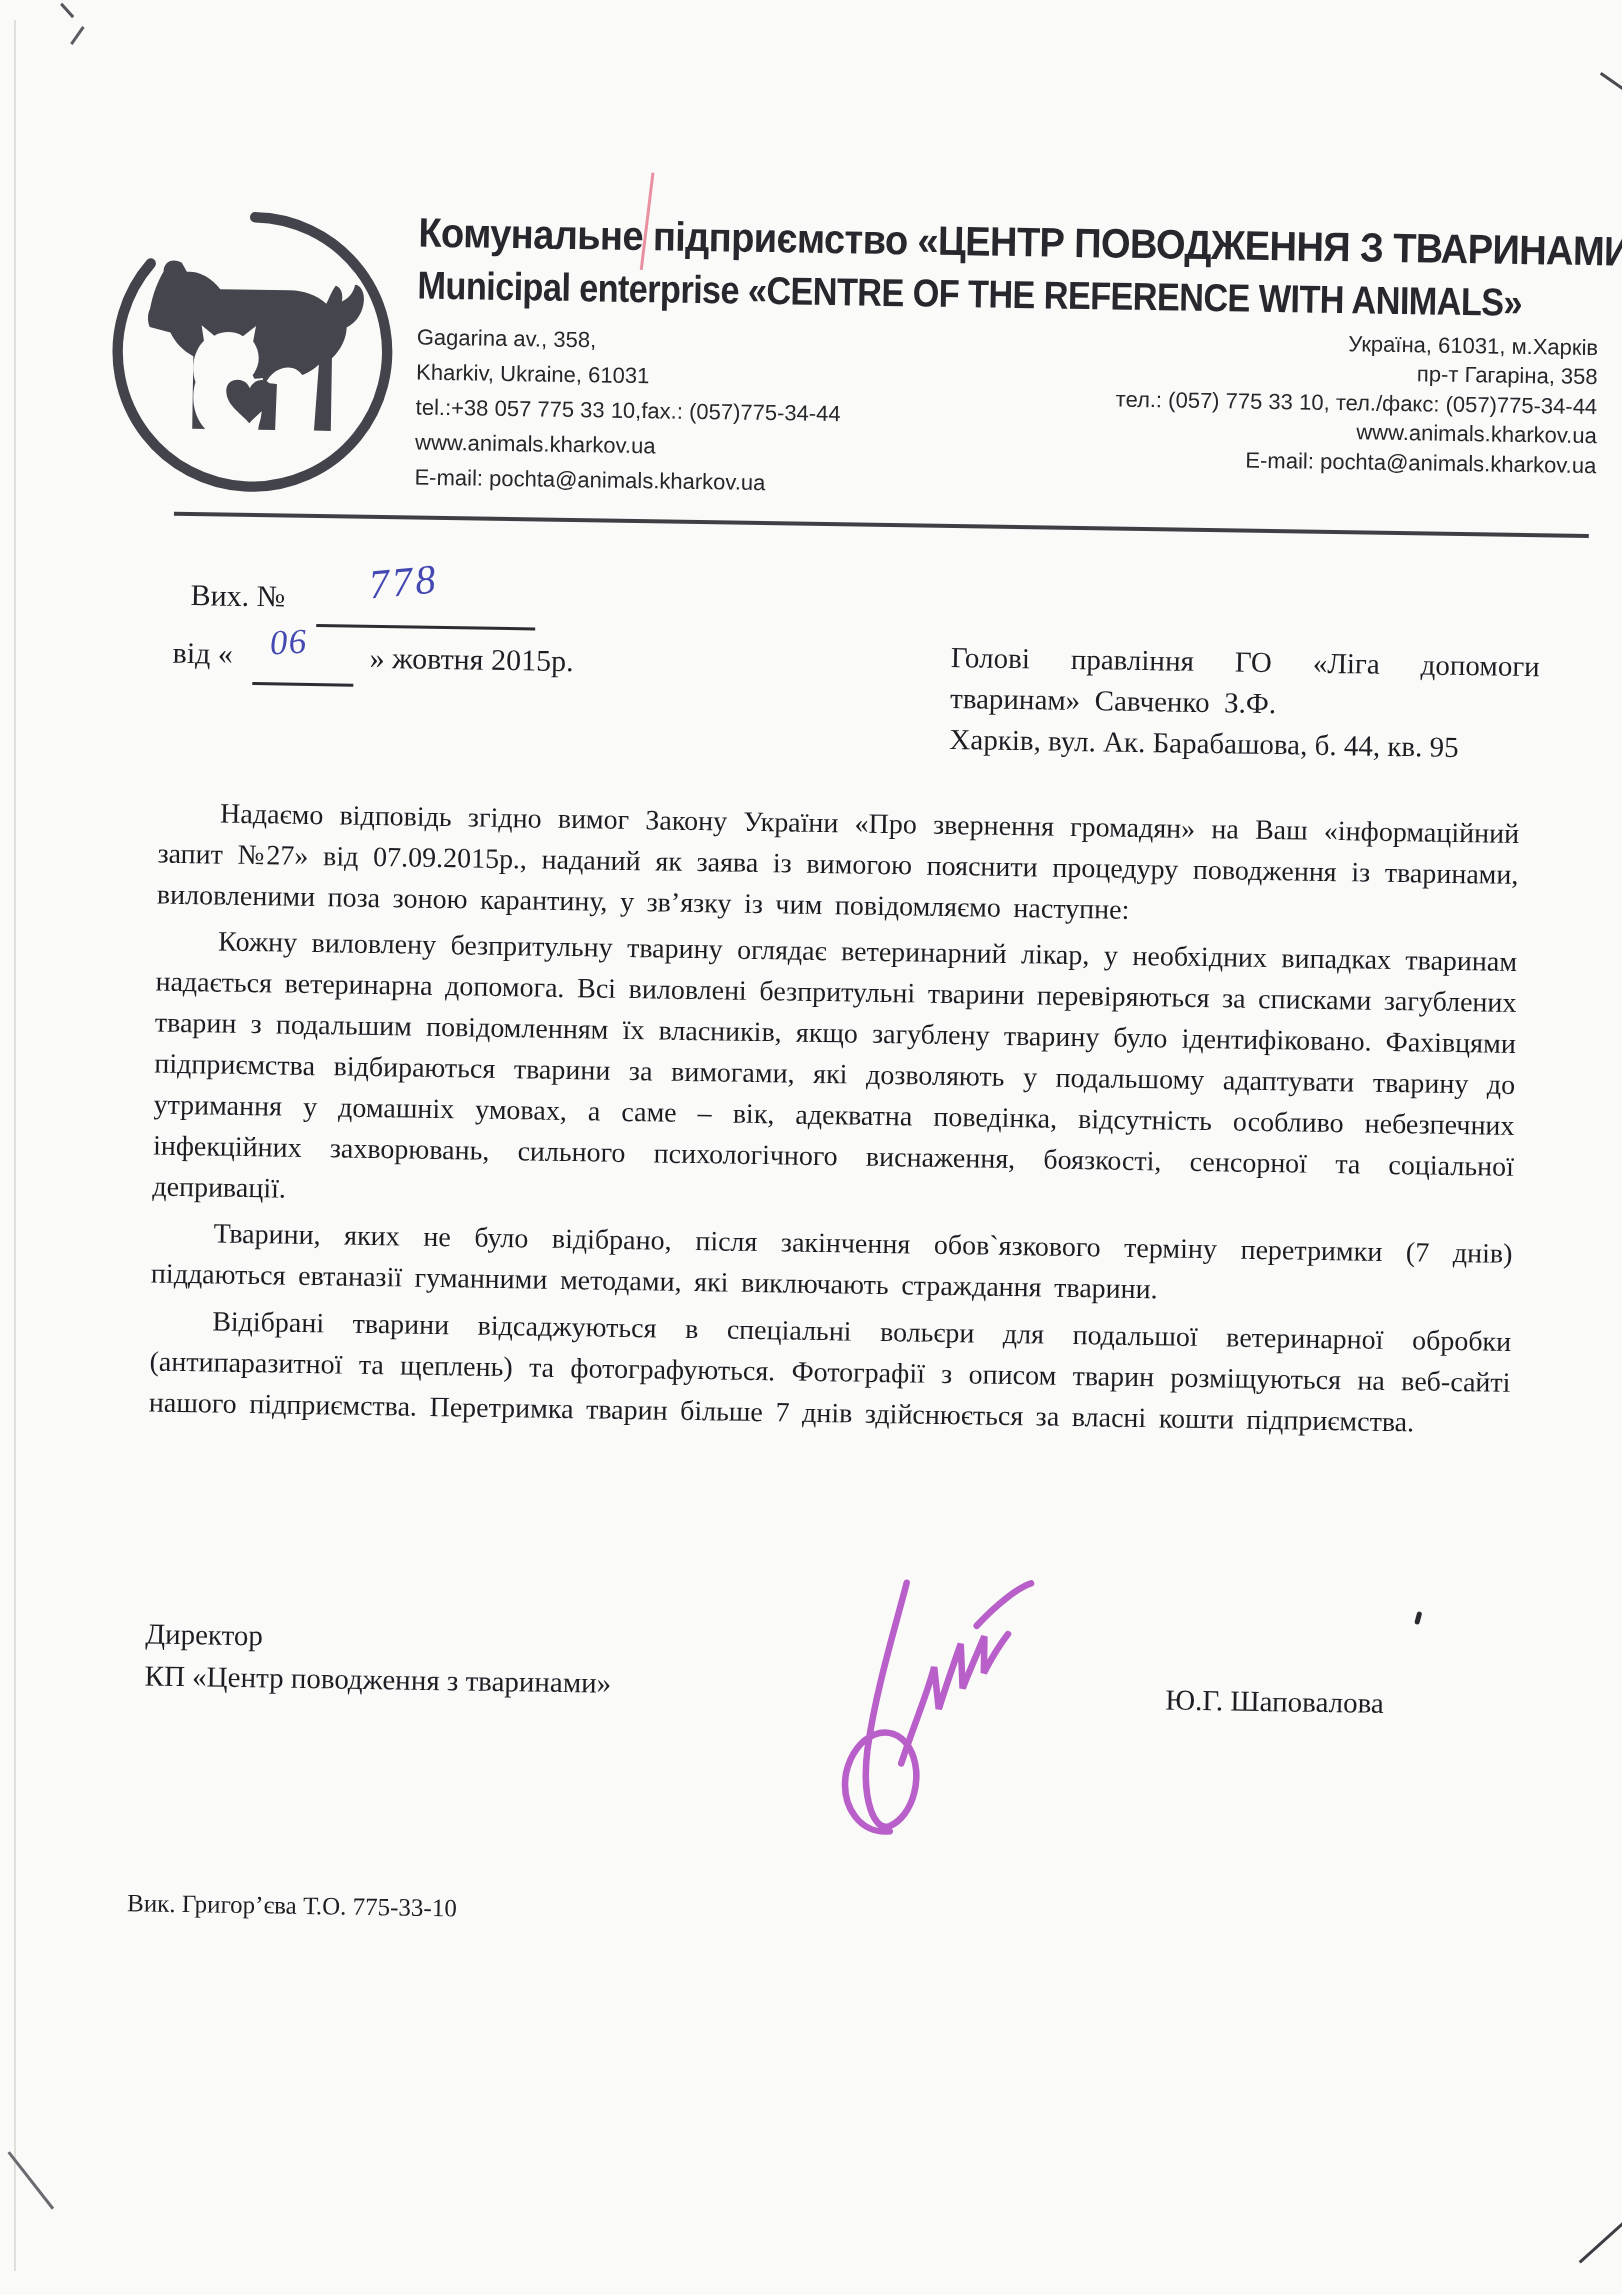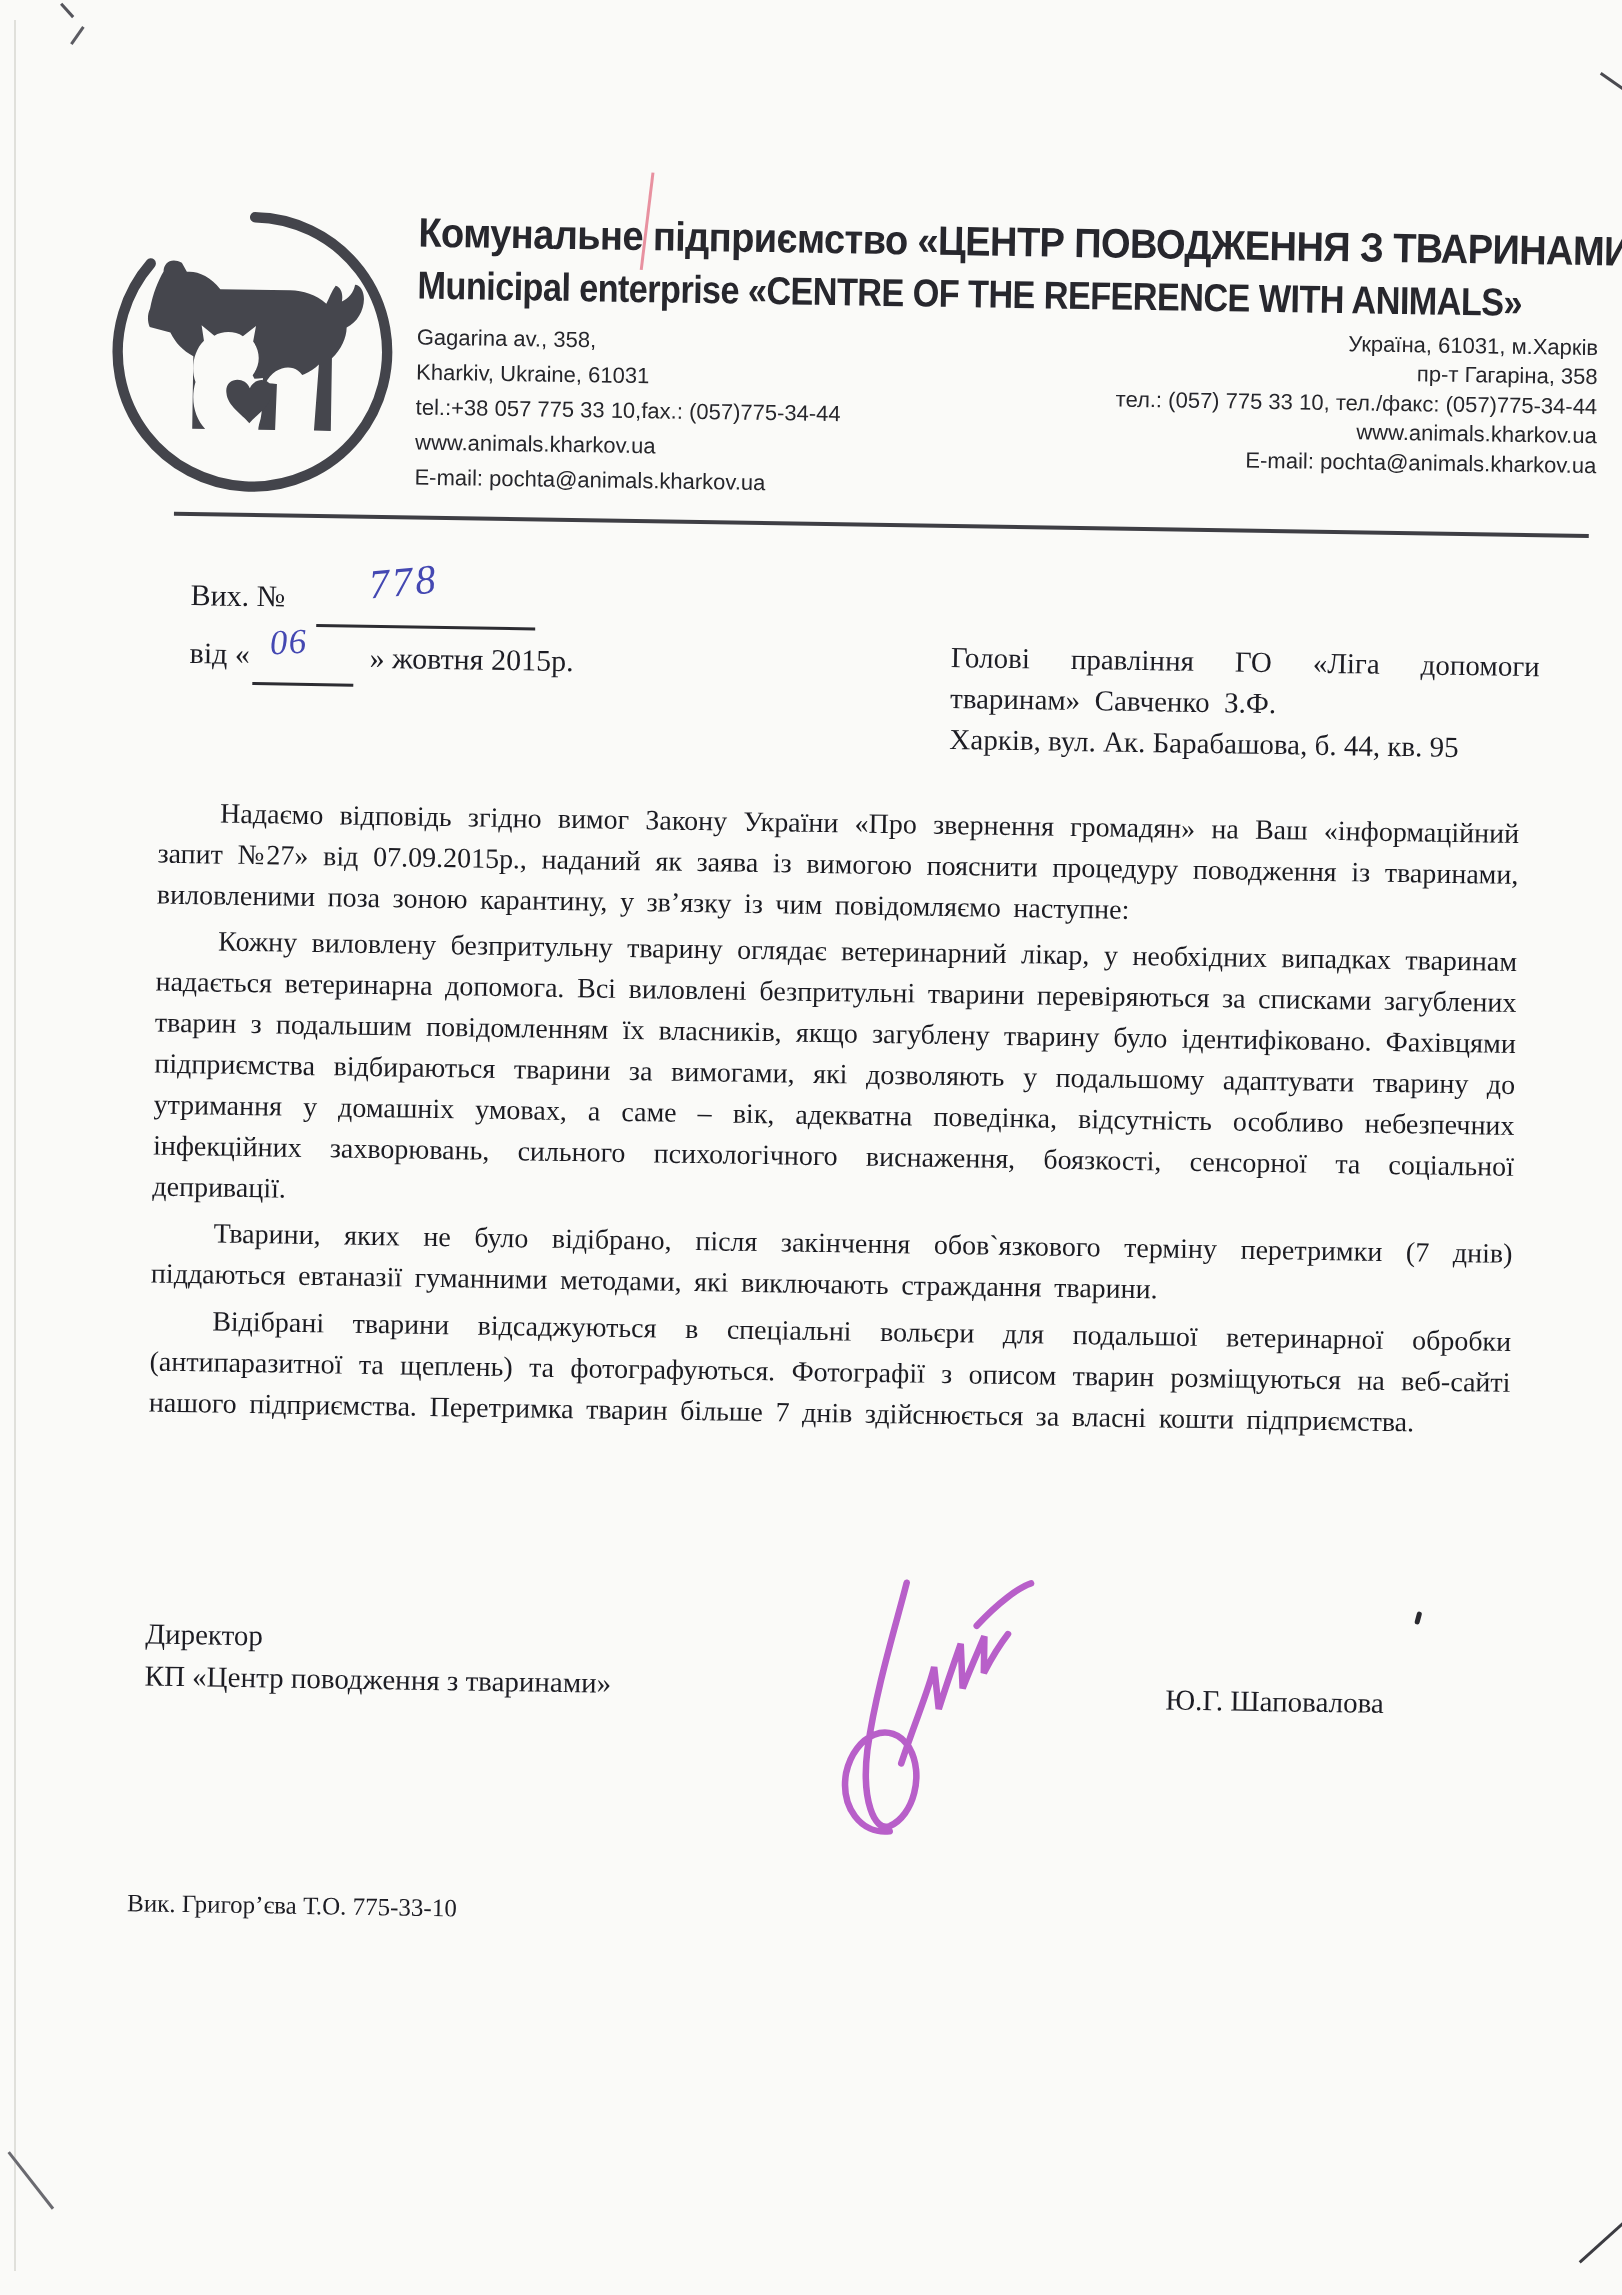--- a/index.html
+++ b/index.html
@@ -22,21 +22,21 @@
   .contact-right{right:19.6px;top:308px;text-align:right;font-family:"Liberation Sans",sans-serif;
           font-size:22px;line-height:29.4px;color:#26262b;}
   .header-rule{left:182px;top:509px;width:1415px;height:3.9px;background:#3e3e44;}
 
   
   .ref-label{font-size:30px;color:#1d1d24;}
   .hand-blue{font-style:italic;color:#4448b2;font-family:"Liberation Serif",serif;}
   .ref-num-label{left:200px;top:575px;}
   .ref-num-value{left:378px;top:551px;font-size:41px;transform:rotate(-6deg);letter-spacing:2.6px;}
   .ref-underline1{left:326px;top:619px;width:219px;height:2.6px;background:#2c2c32;}
-  .ref-date-prefix{left:200px;top:633px;}
+  .ref-date-prefix{left:183px;top:633px;}
   .ref-date-value{left:280px;top:618px;font-size:35px;transform:rotate(-4deg);letter-spacing:1.3px;}
   .ref-underline2{left:263px;top:678px;width:101px;height:2.6px;background:#2c2c32;}
   .ref-date-suffix{left:380px;top:635px;}
 
   
   .recipient{left:961px;top:622px;width:589px;font-size:29px;line-height:41px;color:#1d1d24;}
   .recipient p{margin:0;}
   .recipient .just{text-align:justify;text-align-last:left;word-spacing:.25em;}
 
   

